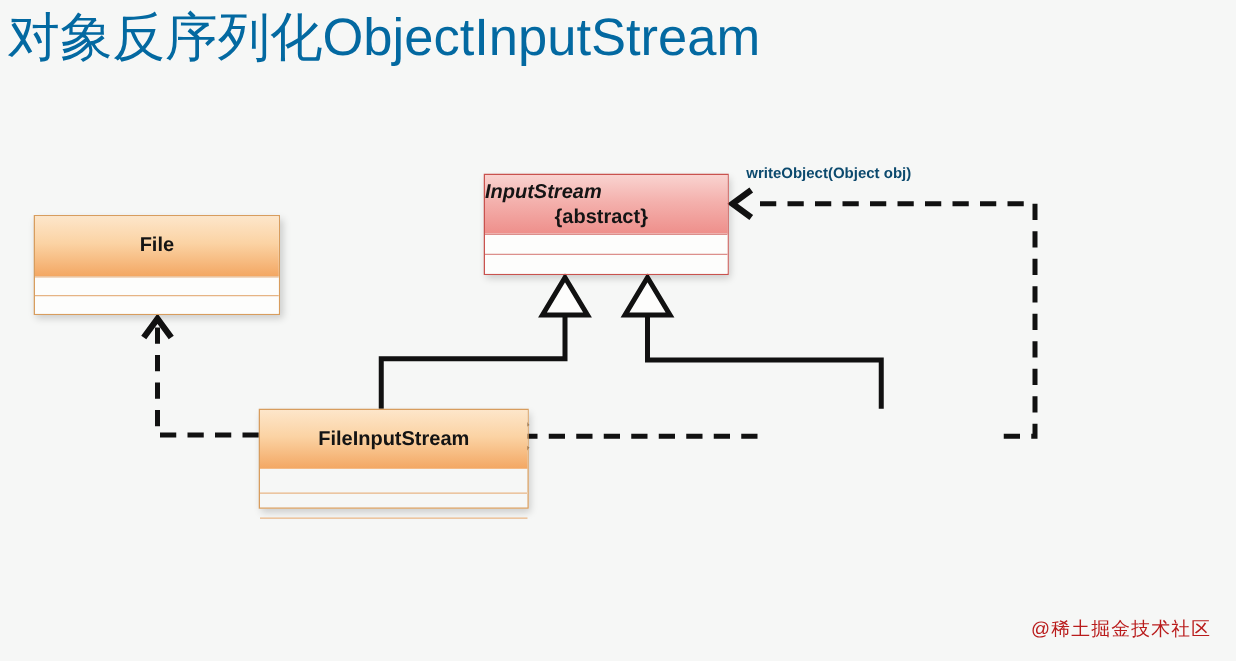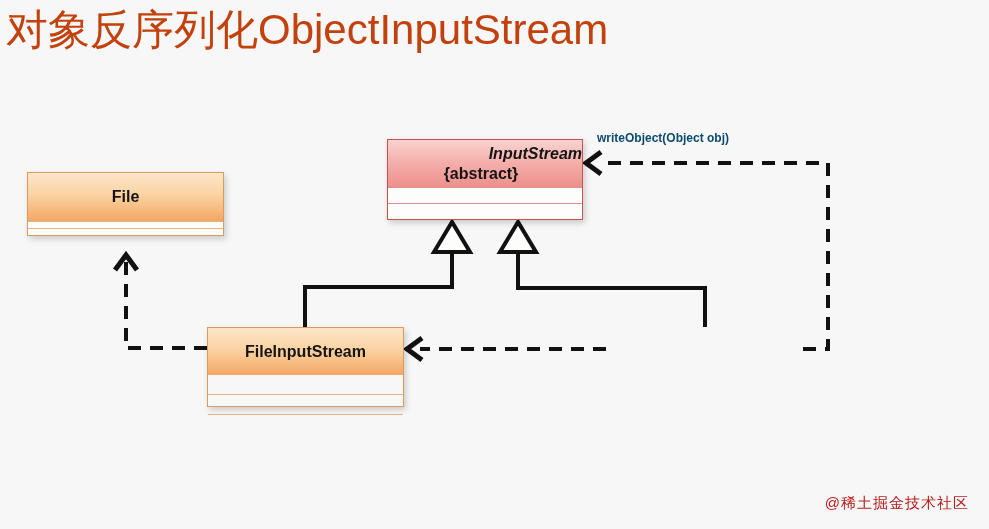--- a/index.html
+++ b/index.html
@@ -10,21 +10,21 @@
     height: 529px;
     background: #f6f7f6;
     overflow: hidden;
   }
   .page-title {
     position: absolute;
     left: 6px;
     top: 2px;
     font-size: 42px;
     font-weight: 500;
-    color: #c2410c;
+    color: #0369a1;
     letter-spacing: 0px;
     white-space: nowrap;
   }
   .svg-layer {
     position: absolute;
     left: 0; top: 0;
     width: 989px; height: 529px;
   }
   .uml-box {
     position: absolute;
@@ -52,21 +52,21 @@
     background: linear-gradient(180deg, #f9d3d0 0%, #f4b1ad 45%, #ee8f8b 100%);
   }
   .uml-header.two-line {
     flex-direction: column;
     align-items: stretch;
     justify-content: center;
     line-height: 1.25;
   }
   .uml-header .cls-name-italic {
     font-style: italic;
-    text-align: right;
+    text-align: left;
   }
   .uml-header .stereotype {
     text-align: center;
     padding-right: 8px;
     font-size: 16px;
   }
   .uml-row {
     flex: 1 1 auto;
     background: #fdfdfc;
   }
@@ -127,27 +127,27 @@
 
   <div class="uml-box pink" style="left:387px; top:139px; width:196px; height:81px;">
     <div class="uml-header two-line" style="height:47px;">
       <div class="cls-name-italic">InputStream</div>
       <div class="stereotype">{abstract}</div>
     </div>
     <div class="uml-row"></div>
     <div class="uml-row"></div>
   </div>
 
-  <div class="uml-box orange" style="left:27px; top:172px; width:197px; height:64px;">
+  <div class="uml-box orange" style="left:27px; top:172px; width:197px; height:80px;">
     <div class="uml-header" style="height:48px;">File</div>
     <div class="uml-row"></div>
     <div class="uml-row"></div>
   </div>
 
-  <div class="uml-box orange" style="left:207px; top:327px; width:197px; height:80px;gap:19px;">
+  <div class="uml-box orange" style="left:207px; top:327px; width:216px; height:80px;gap:19px;">
     <div class="uml-header" style="height:47px;">FileInputStream</div>
     <div class="uml-row"></div>
     <div class="uml-row"></div>
   </div>
 
 
   <div class="annotation-label">writeObject(Object obj)</div>
 
   <div class="watermark">@稀土掘金技术社区</div>
 

